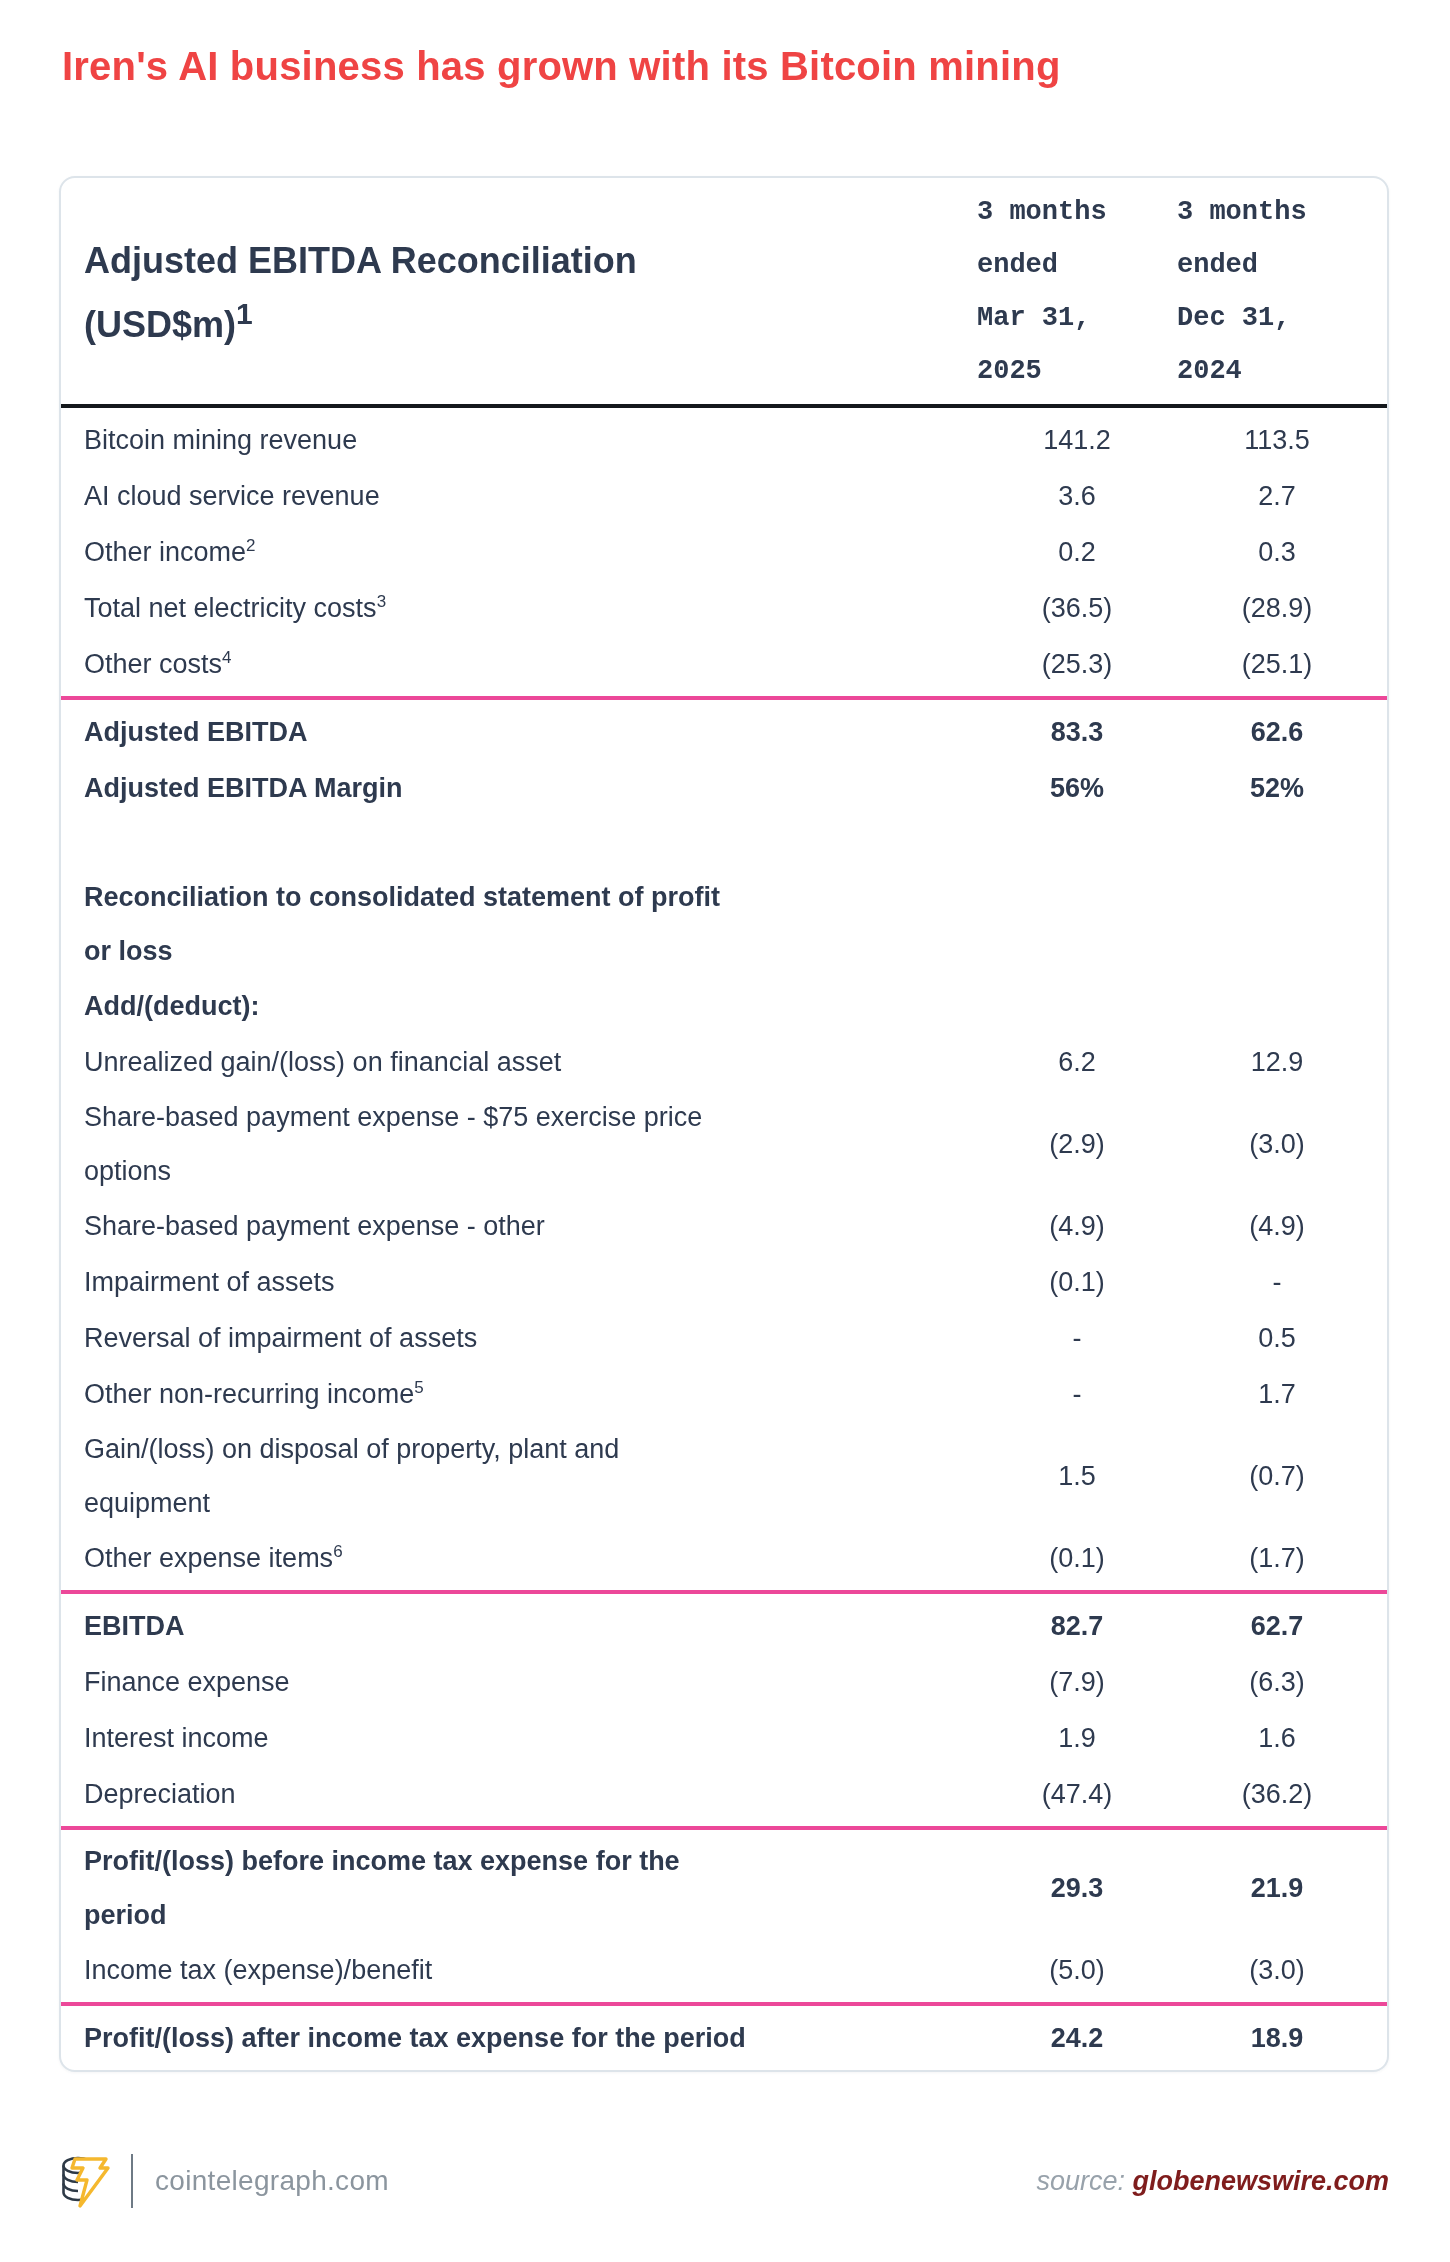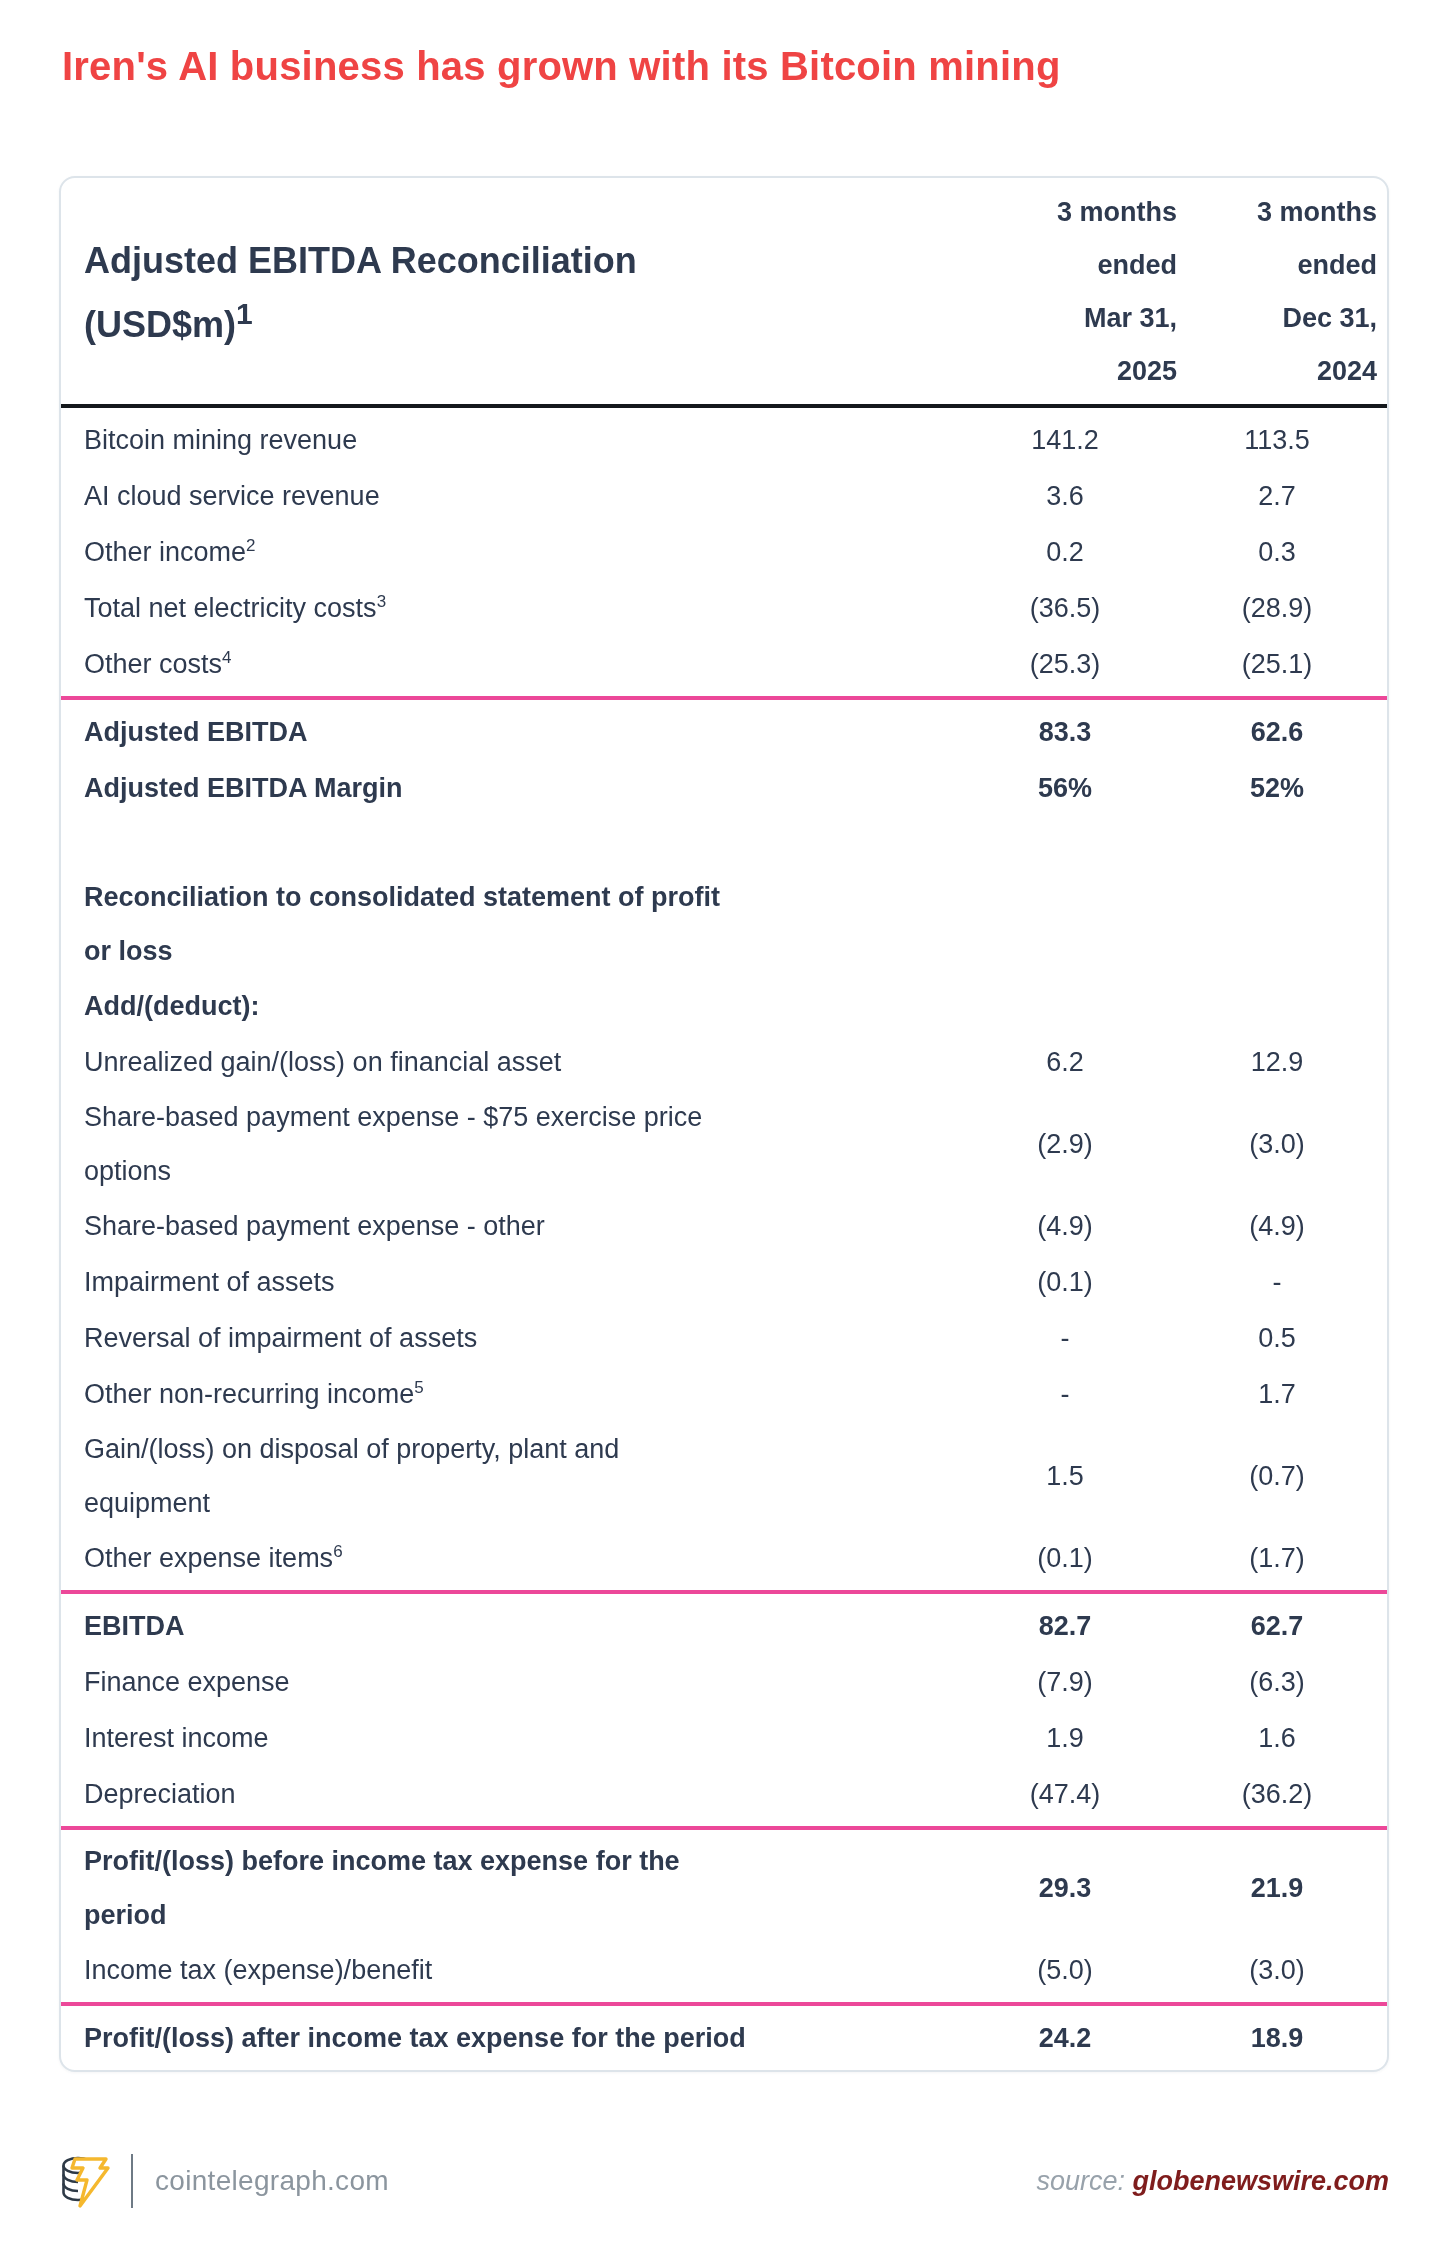--- a/index.html
+++ b/index.html
@@ -36,35 +36,35 @@
     border-bottom: 4px solid #14181c;
   }
   .thead-label {
     flex: 1;
     font-size: 36px;
     font-weight: 700;
     line-height: 53px;
   }
   .thead-col {
     width: 200px;
-    text-align: right;
+    text-align: left;
     font-size: 27px;
     font-weight: 700;
     line-height: 53px;
+    font-family: Liberation Mono, monospace;
   }
   .section { padding: 4px 0; }
   .section.bordered { border-top: 4px solid #ec4899; }
   .section.gap-top { margin-top: 46px; }
   .row {
     display: flex;
     align-items: center;
     min-height: 56px;
     padding: 0 10px 0 23px;
     font-size: 27px;
-    gap: 12px;
   }
   .row.bold { font-weight: 700; }
   .row .lbl {
     flex: 1;
     line-height: 54px;
     white-space: pre-line;
   }
   .row .lbl sup {
     font-size: 17px;
     line-height: 0;

